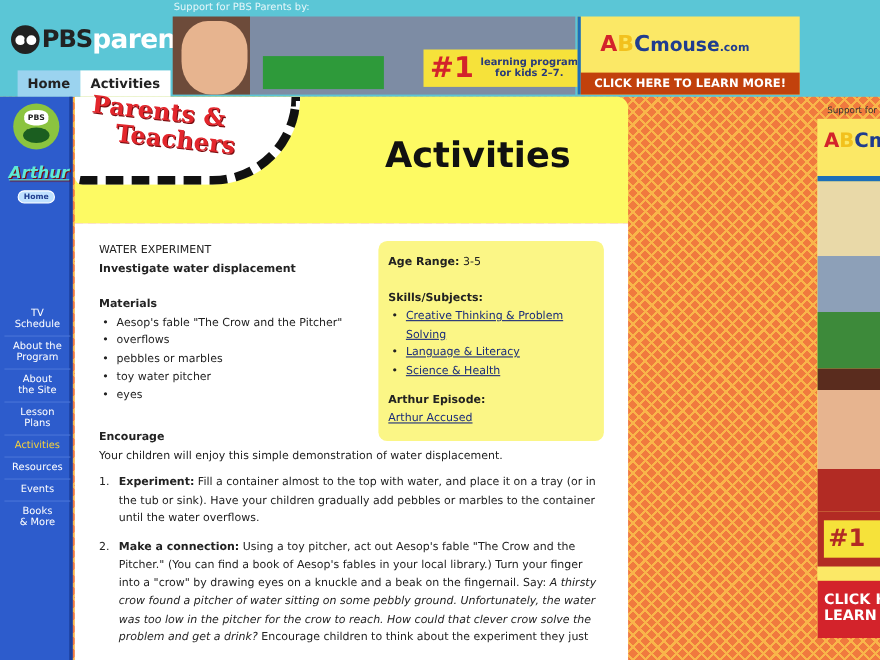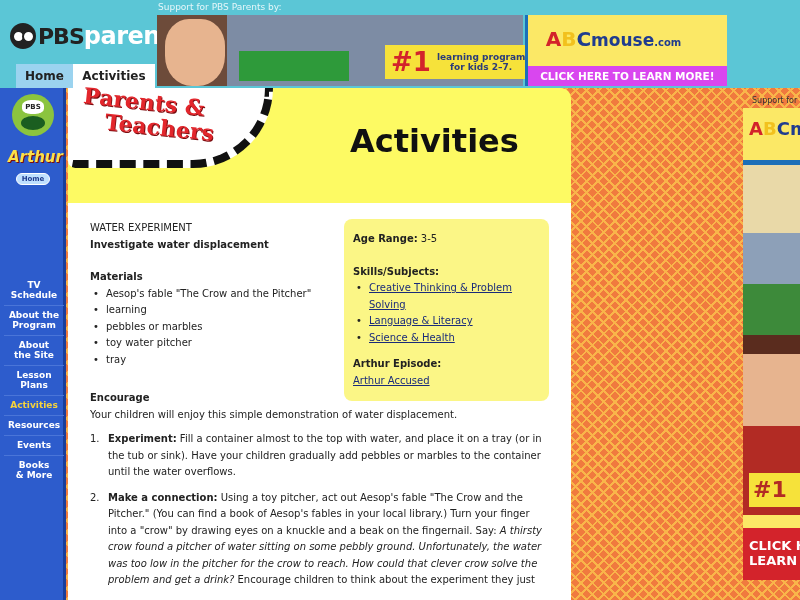--- a/index.html
+++ b/index.html
@@ -70,56 +70,56 @@
       background: #fbe866; position: relative;
     }
     .abc-logo { position: absolute; left: 18px; top: 12px; font-size: 20px; font-weight: bold; }
     .abc-a { color: #d3232b; }
     .abc-b { color: #f2c11d; }
     .abc-c { color: #1f3c8f; }
     .abc-mouse { color: #1f3c8f; font-size: 17px; }
     .abc-com { color: #1f3c8f; font-size: 10px; }
     .abc-cta {
       position: absolute; left: 0; bottom: 0; width: 100%; height: 20px;
-      background: #d946ef; color: #fff; font-size: 10.5px; font-weight: bold;
+      background: #c2410c; color: #fff; font-size: 10.5px; font-weight: bold;
       text-align: center; line-height: 20px;
     }
 
     
     .sidebar {
       position: absolute; left: 0; top: 88px; width: 66px; height: 512px;
       background: #2d5ccc; border-right: 3px solid #1a3e9a;
     }
     .sb-pbskids {
       position: absolute; left: 12px; top: 6px; width: 42px; height: 42px; border-radius: 50%;
       background: #8bc43f; display: flex; align-items: center; justify-content: center;
       flex-direction: column;
     }
     .sb-pbskids .pk-head { width: 22px; height: 14px; background: #fff; border-radius: 40%; font-size: 7px; font-weight: bold; text-align: center; line-height: 14px; color: #222; }
     .sb-pbskids .pk-eyes { width: 24px; height: 14px; margin-top: 2px; border-radius: 50%; background: #1b5e20; }
     .sb-arthur {
       position: absolute; left: 8px; top: 60px; width: 50px; text-align: center;
     }
-    .arthur-logo { font-size: 15px; font-weight: bold; font-style: italic; color: #fde047; text-shadow: 1px 1px 0 #7a0d10; }
+    .arthur-logo { font-size: 15px; font-weight: bold; font-style: italic; color: #5eead4; text-shadow: 1px 1px 0 #7a0d10; text-decoration: underline; }
     .arthur-home {
       display: inline-block; margin-top: 1px; font-size: 7px; font-weight: bold; color: #1f3c8f;
       background: #bfe0ff; border-radius: 6px; padding: 1px 5px; border: 1px solid #fff;
     }
     .sb-family {
       position: absolute; left: 6px; top: 118px; width: 55px; height: 80px;
       background: #3b6bd6; text-align: center;
     }
     .red-cross { position: relative; width: 26px; height: 26px; margin: 6px auto 4px; }
     .red-cross::before, .red-cross::after { content: ""; position: absolute; background: #e3262c; }
     .red-cross::before { left: 8px; top: 0; width: 10px; height: 26px; }
     .red-cross::after { left: 0; top: 8px; width: 26px; height: 10px; }
     .family-label { font-size: 10px; font-weight: bold; color: #fff; line-height: 11px; }
     .sb-nav { position: absolute; left: 4px; top: 186px; width: 60px; }
     .sb-item {
-      text-align: center; font-size: 9px; font-weight: bold; color: #fff; line-height: 10px;
+      text-align: center; font-size: 9px; font-weight: normal; color: #fff; line-height: 10px;
       padding: 4px 0 5px; border-bottom: 1px solid #4a75d8;
     }
     .sb-item.active { color: #f6d33b; }
     .sb-item:last-child { border-bottom: none; }
 
     
     .main-head {
       position: absolute; left: 68px; top: 88px; width: 503px; height: 115px;
       background: #fdfa63; border-radius: 0 10px 0 0;
     }
@@ -247,24 +247,24 @@
   <div class="page-title">Activities</div>
 </div>
 
 <div class="main-body content">
   <div class="left-col">
     <div class="title-caps">WATER EXPERIMENT</div>
     <div class="subtitle">Investigate water displacement</div>
     <div class="sec-head">Materials</div>
     <ul class="bul">
       <li>Aesop's fable "The Crow and the Pitcher"</li>
-      <li>learning</li>
+      <li>overflows</li>
       <li>pebbles or marbles</li>
       <li>toy water pitcher</li>
-      <li>tray</li>
+      <li>eyes</li>
     </ul>
   </div>
 
   <div class="info-box">
     <div><span class="lbl">Age Range:</span><span> 3-5</span></div>
     <div class="gap"></div>
     <div class="lbl">Skills/Subjects:</div>
     <ul class="bul">
       <li><a>Creative Thinking &amp; Problem Solving</a></li>
       <li><a>Language &amp; Literacy</a></li>

